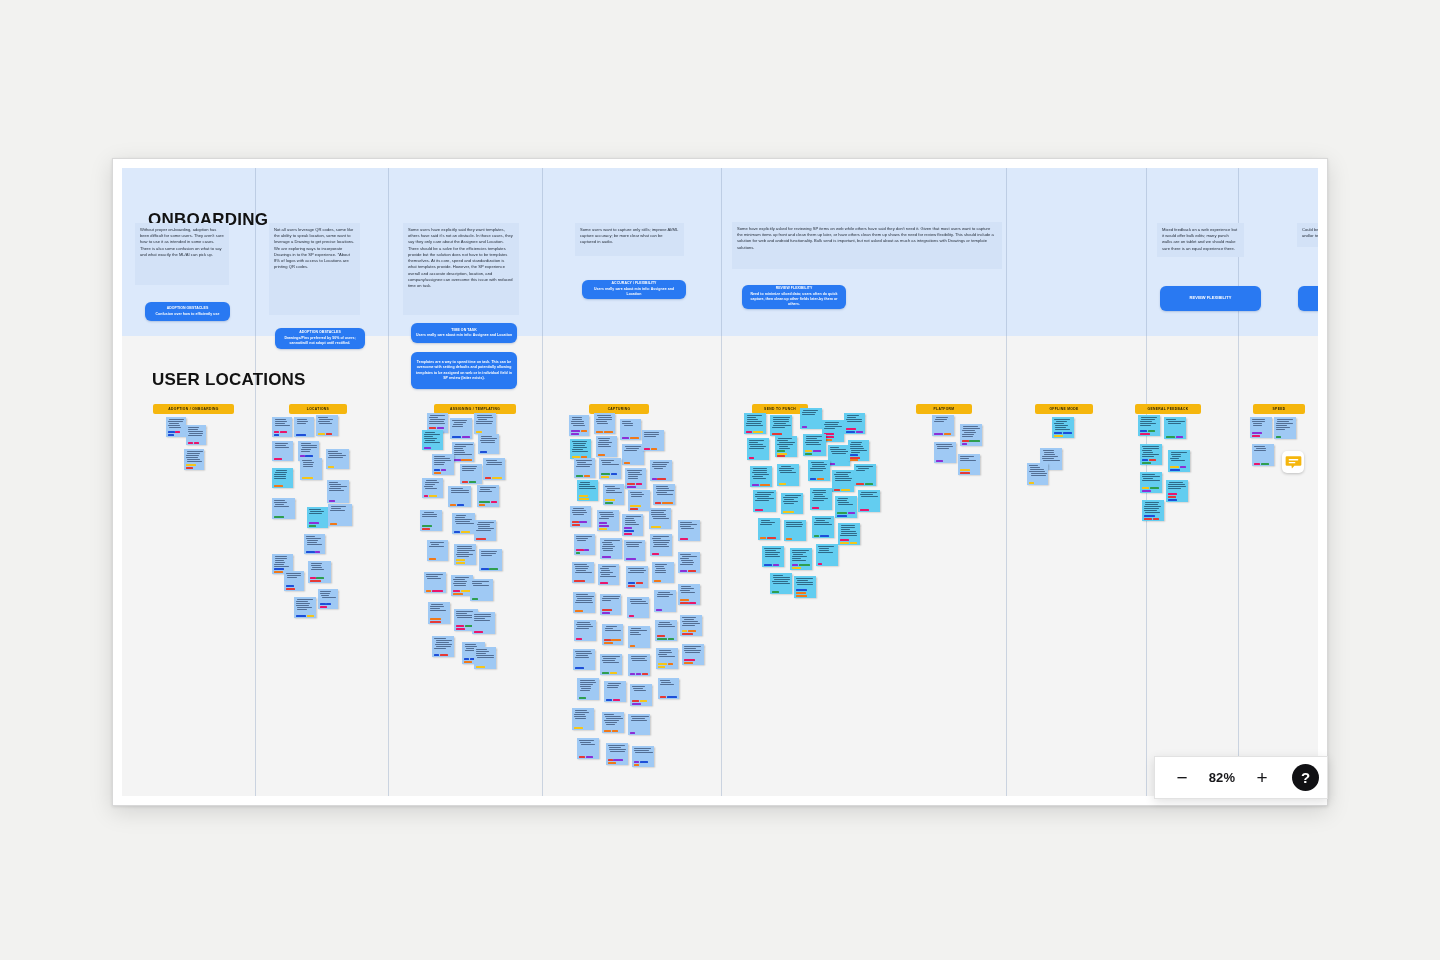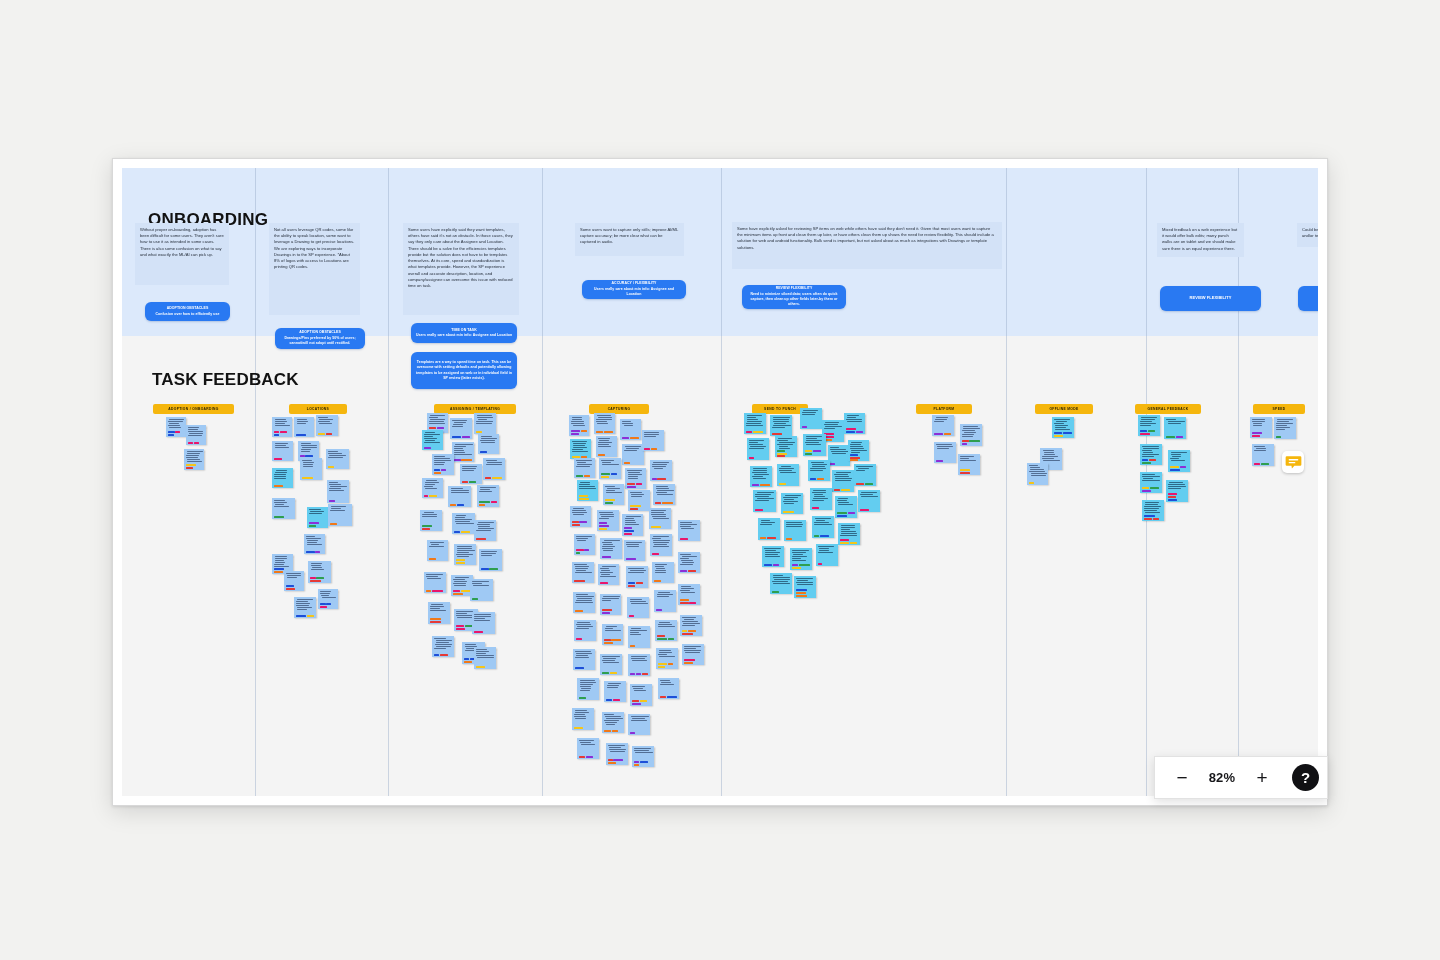--- a/index.html
+++ b/index.html
@@ -175,21 +175,21 @@
           <div class="divider" style="left: 266px;"></div>
           <div class="divider" style="left: 420px;"></div>
           <div class="divider" style="left: 599px;"></div>
           <div class="divider" style="left: 884px;"></div>
           <div class="divider" style="left: 1024px;"></div>
           <div class="divider" style="left: 1116px;"></div>
         </div>
 
       <div class="section-title" id="title-conclusions">ONBOARDING</div>
 
-      <div class="section-title" id="title-userfeedback">TASK FEEDBACK</div>
+      <div class="section-title" id="title-userfeedback">USER LOCATIONS</div>
 
       <div id="concl-layer">
           <div class="concl-text" style="left: 13px; top: 55px; width: 94px; min-height: 62px;">Without proper on-boarding, adoption has been difficult for some users. They aren't sure how to use it as intended in some cases. There is also some confusion on what to say and what exactly the ML/AI can pick up.</div>
           <div class="concl-text" style="left: 147px; top: 55px; width: 91px; min-height: 92px;">Not all users leverage QR codes, some like the ability to speak location, some want to leverage a Drawing to get precise locations. We are exploring ways to incorporate Drawings in to the SP experience. *About 8% of logos with access to Locations are printing QR codes.</div>
           <div class="concl-text" style="left: 281px; top: 55px; width: 116px; min-height: 92px;">Some users have explicitly said they want templates, others have said it's not an obstacle. In those cases, they say they only care about the Assignee and Location. There should be a solve for the efficiencies templates provide but the solution does not have to be templates themselves. At its core, speed and standardization is what templates provide. However, the SP experience overall and accurate description, location, and company/assignee can overcome this issue with reduced time on task.</div>
           <div class="concl-text" style="left: 453px; top: 55px; width: 109px; min-height: 33px;">Some users want to capture only stills; improve AI/ML capture accuracy; be more clear what can be captured in audio.</div>
           <div class="concl-text" style="left: 610px; top: 54px; width: 270px; min-height: 47px;">Some have explicitly asked for reviewing SP items on web while others have said they don't need it. Given that most users want to capture the minimum items up front and clean them up later, or have others clean them up shows the need for review flexibility. This should include a solution for web and android functionality. Bulk send is important, but not asked about as much as integrations with Drawings or template solutions.</div>
           <div class="concl-text" style="left: 1035px; top: 55px; width: 87px; min-height: 34px;">Mixed feedback on a web experience but it would offer bulk edits; many punch walks are on tablet and we should make sure there is an equal experience there.</div>
           <div class="concl-text" style="left: 1175px; top: 55px; width: 90px; min-height: 24px;">Could be improved with ML/AI accuracy and/or template solution.</div>
         </div>

